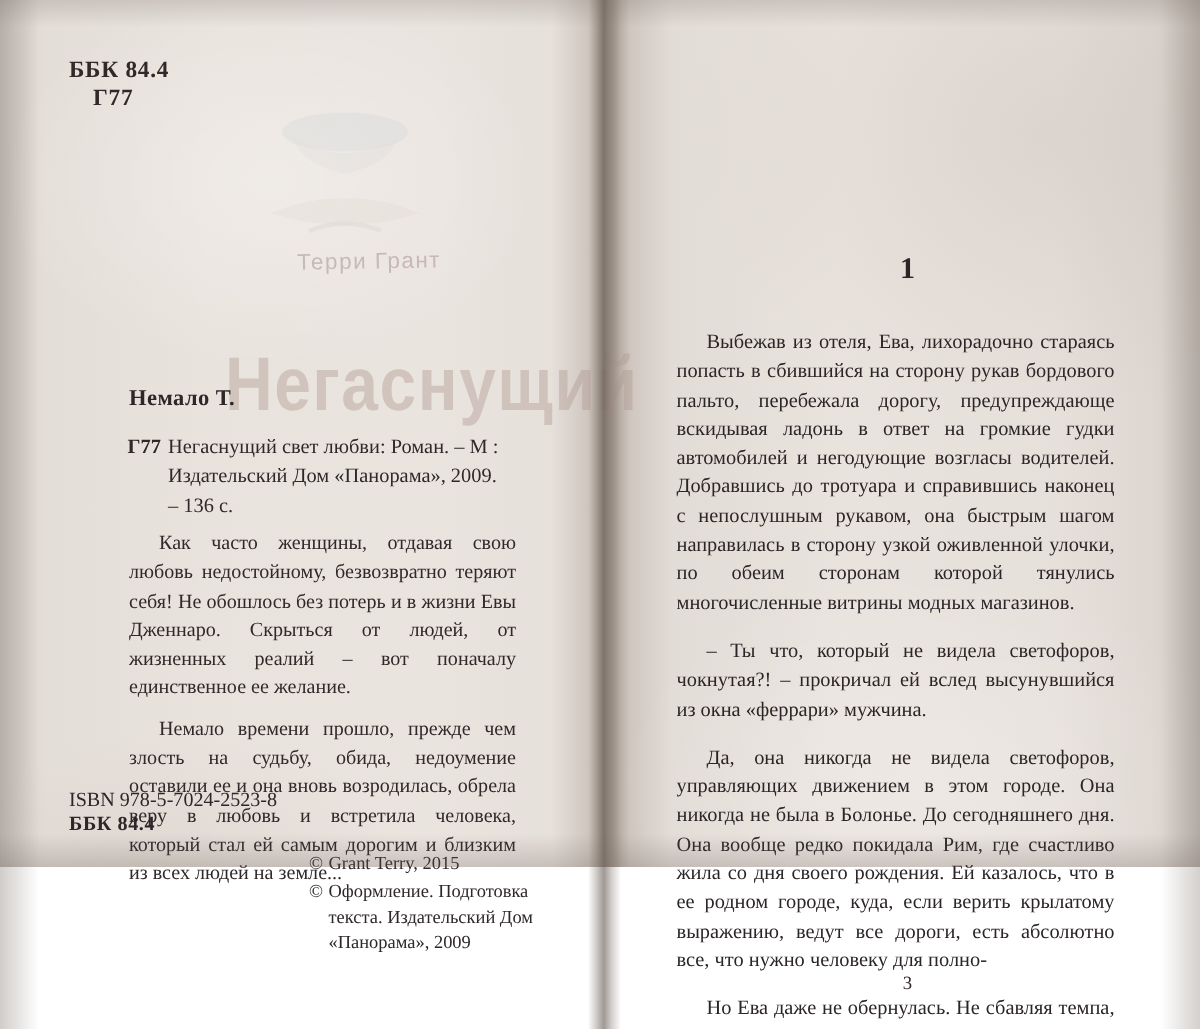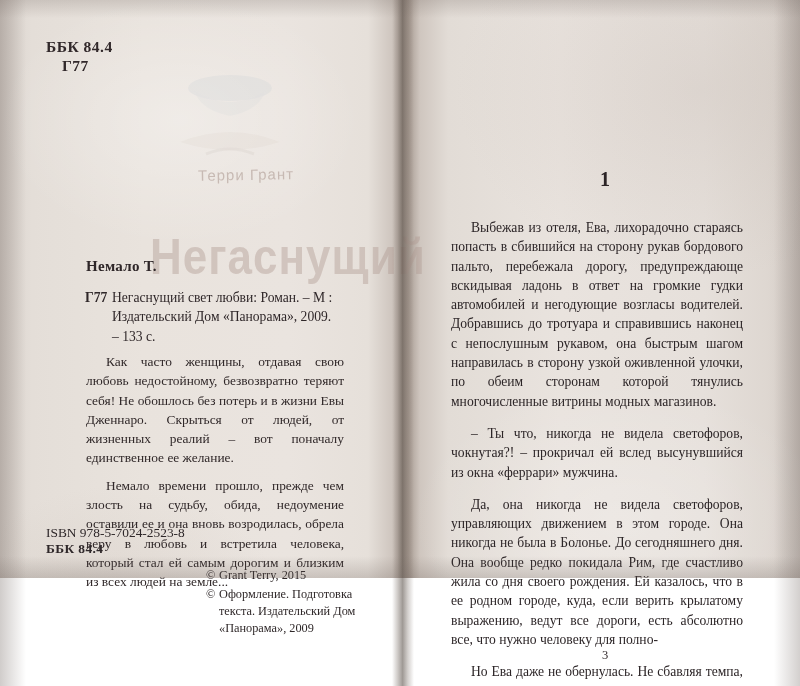--- a/index.html
+++ b/index.html
@@ -276,21 +276,21 @@
       <path d="M20 84 Q70 64 120 84 Q70 100 20 84 Z" fill="#c0b0a6" opacity="0.45"></path>
       <path d="M46 96 Q70 86 94 96" stroke="#a89a90" stroke-width="3" fill="none" opacity="0.5"></path>
     </svg>
     <div class="ghost-sub">Терри Грант</div>
     <div class="ghost-title">Негаснущий</div>
 
     <div class="author-line">Немало Т.</div>
 
     <div class="cip">
       <span class="code">Г77</span>
-      <span class="body">Негаснущий свет любви: Роман. – М : Издательский Дом «Панорама», 2009. – 133 с.</span>
+      <span class="body">Негаснущий свет любви: Роман. – М : Издательский Дом «Панорама», 2009. – 136 с.</span>
     </div>
 
     <div class="annot">
       <p>Как часто женщины, отдавая свою любовь недостойному, безвозвратно теряют себя! Не обошлось без потерь и в жизни Евы Дженнаро. Скрыться от людей, от жизненных реалий – вот поначалу единственное ее желание.</p>
       <p>Немало времени прошло, прежде чем злость на судьбу, обида, недоумение оставили ее и она вновь возродилась, обрела веру в любовь и встретила человека, который стал ей самым дорогим и близким из всех людей на земле...</p>
     </div>
 
     <div class="isbn-row">
       <span>ISBN 978-5-7024-2523-8</span>
       <span class="bbk">ББК 84.4</span>
@@ -307,21 +307,21 @@
       </span>
     </div>
   </div>
 
   <div class="page right-page">
 
     <div class="chapter-num">1</div>
 
     <div class="body-text">
       <p>Выбежав из отеля, Ева, лихорадочно стараясь попасть в сбившийся на сторону рукав бордового пальто, перебежала дорогу, предупреждающе вскидывая ладонь в ответ на громкие гудки автомобилей и негодующие возгласы водителей. Добравшись до тротуара и справившись наконец с непослушным рукавом, она быстрым шагом направилась в сторону узкой оживленной улочки, по обеим сторонам которой тянулись многочисленные витрины модных магазинов.</p>
-      <p>– Ты что, никогда не видела светофоров, чокнутая?! – прокричал ей вслед высунувшийся из окна «феррари» мужчина.</p>
+      <p>– Ты что, который не видела светофоров, чокнутая?! – прокричал ей вслед высунувшийся из окна «феррари» мужчина.</p>
       <p>Да, она никогда не видела светофоров, управляющих движением в этом городе. Она никогда не была в Болонье. До сегодняшнего дня. Она вообще редко покидала Рим, где счастливо жила со дня своего рождения. Ей казалось, что в ее родном городе, куда, если верить крылатому выражению, ведут все дороги, есть абсолютно все, что нужно человеку для полно-</p>
       <p>Но Ева даже не обернулась. Не сбавляя темпа, она повернула за угол, растворившись в праздношатающейся толпе туристов, наводнивших в этот теплый весенний вечер Болонью.</p>
     </div>
 
     <div class="page-num">3</div>
   </div>
 
   <div class="gutter"></div>
   <div class="edge-shadow-left"></div>
   <div class="edge-shadow-right"></div>

